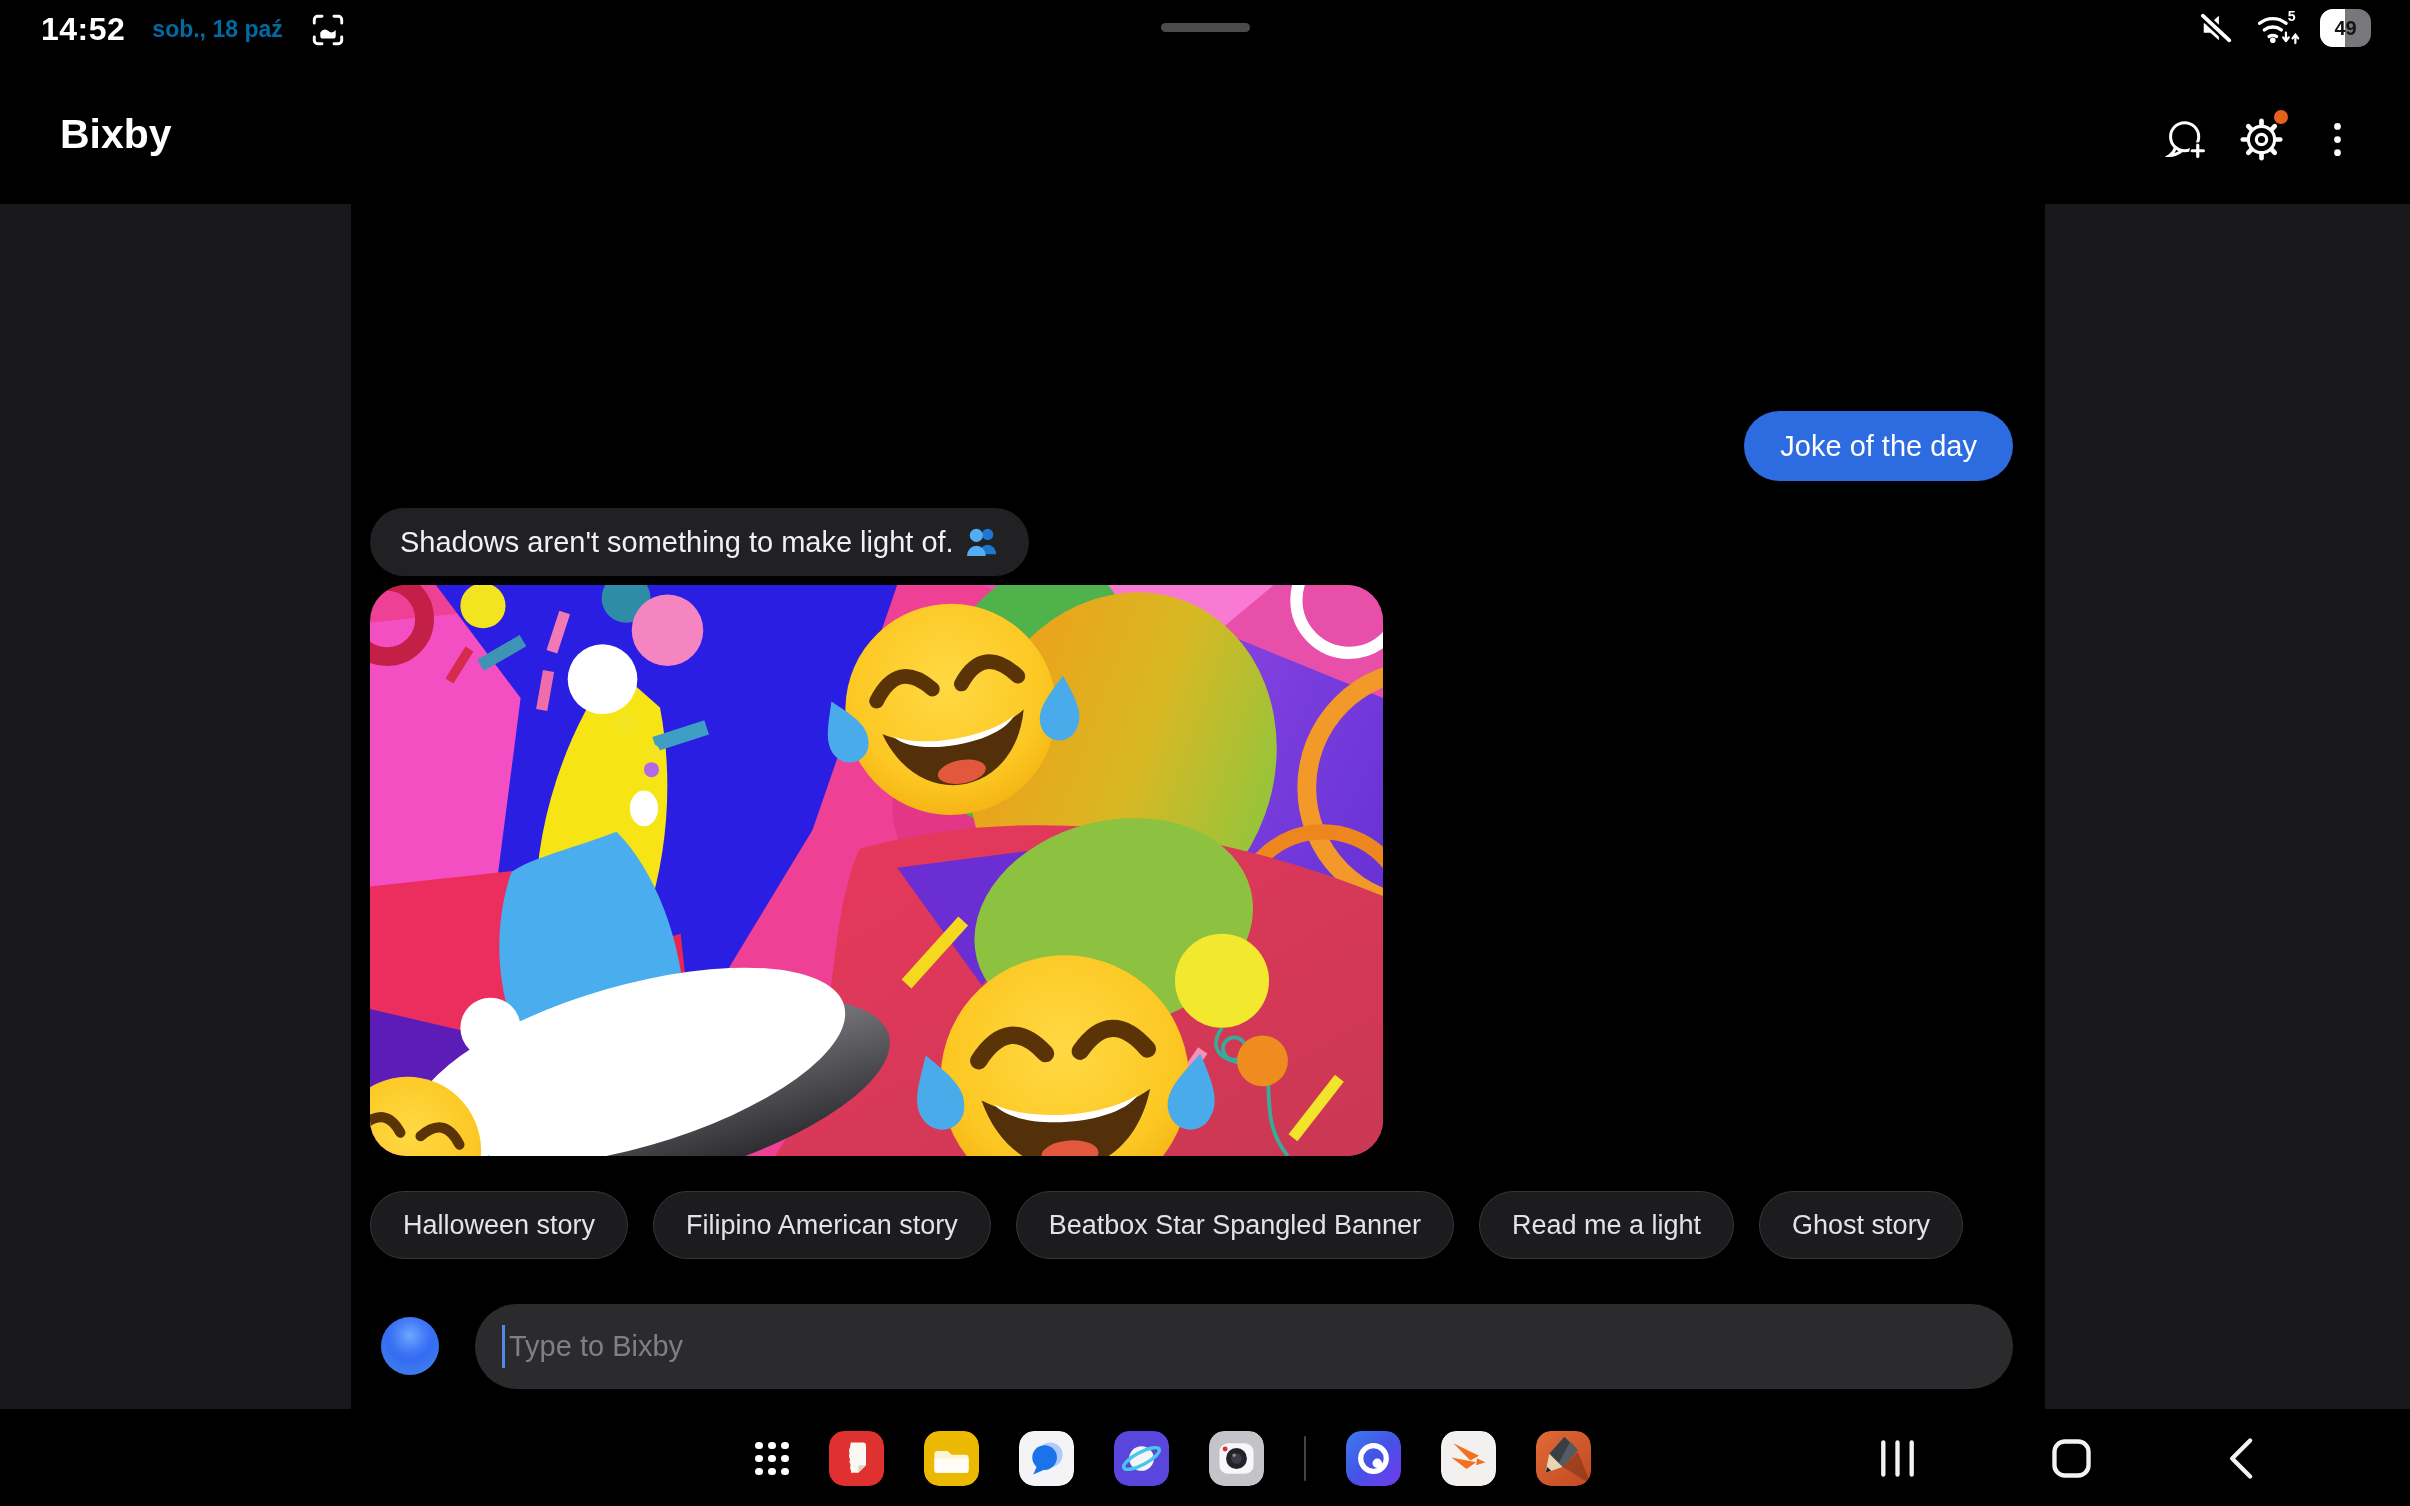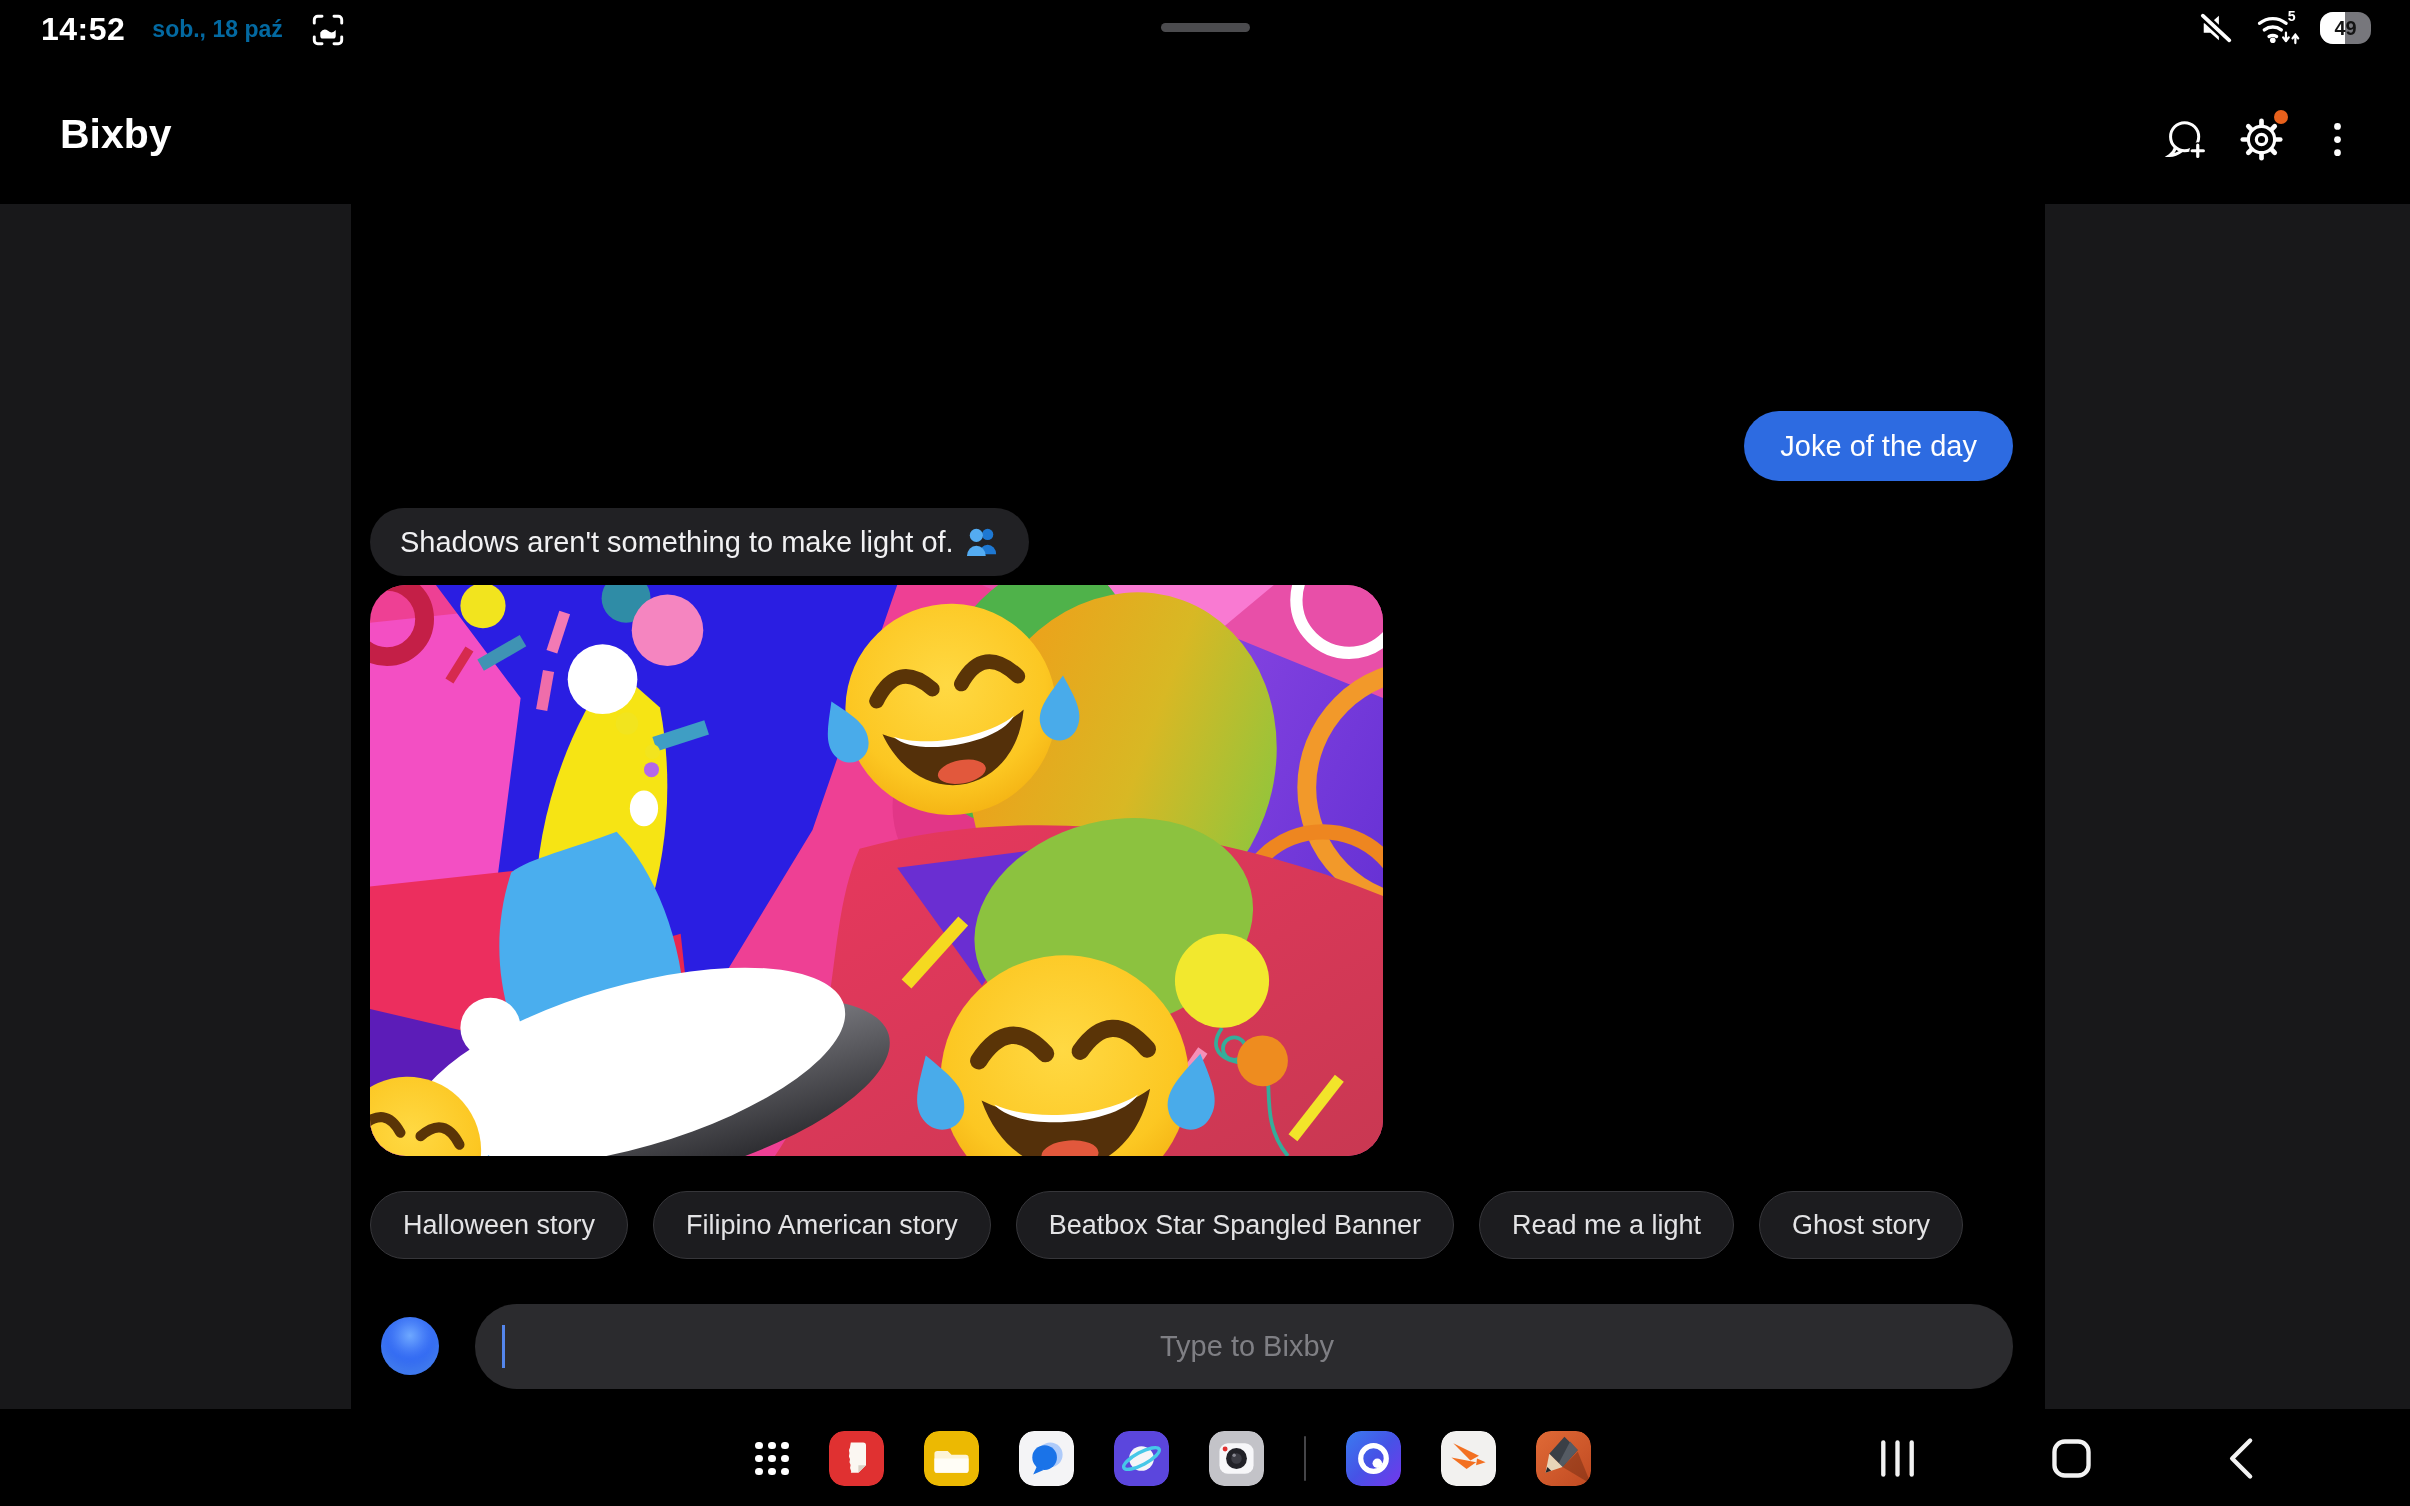--- a/index.html
+++ b/index.html
@@ -8,21 +8,21 @@
     font-family:"Liberation Sans","DejaVu Sans",sans-serif;color:#fff;
   }
   
   .status-bar{position:absolute;top:0;left:0;right:0;height:56px;}
   .sb-left{position:absolute;left:41px;top:11.3px;display:flex;align-items:center;gap:27px;justify-content:space-between;}
   .sb-time{font-size:32px;font-weight:700;letter-spacing:0.5px;}
   .sb-date{font-size:23px;font-weight:700;color:#0369a1;}
   .sb-capture{width:36px;height:36px;}
   .drag-handle{position:absolute;left:1161px;top:22.6px;width:89px;height:9.4px;border-radius:4.7px;background:#4b4b4e;}
   .sb-right{position:absolute;right:40px;top:9.4px;display:flex;align-items:center;gap:19px;height:38px;}
-  .battery{position:relative;width:51px;height:32px;border-radius:13px;background:#77777c;overflow:hidden;}
+  .battery{position:relative;width:51px;height:38px;border-radius:13px;background:#77777c;overflow:hidden;}
   .battery .fill{position:absolute;left:0;top:0;bottom:0;width:49%;background:#fff;}
   .battery .pct{position:absolute;inset:0;display:flex;align-items:center;justify-content:center;
     font-size:20px;font-weight:700;color:#141414;}
   
   .app-title{position:absolute;left:60px;top:111px;font-size:41px;font-weight:700;margin:0;}
   .hdr-btn{position:absolute;top:117px;width:45px;height:45px;background:none;border:none;padding:0;cursor:pointer;}
   .hdr-btn svg{width:45px;height:45px;display:block;}
   .btn-newchat{left:2164px;}
   .btn-settings{left:2239px;}
   .btn-more{left:2315px;}
@@ -42,21 +42,21 @@
   .chips{position:absolute;left:19px;top:987px;display:flex;gap:25px;}
   .chip{height:68px;border-radius:34px;background:#1c1c1f;border:1.9px solid #36363a;color:#e3e3e5;
     font-size:27px;font-family:inherit;padding:0 32px;display:flex;align-items:center;cursor:pointer;white-space:nowrap;}
   
   .input-row{position:absolute;left:0;top:1100px;width:1681px;height:85px;}
   .orb{position:absolute;left:30px;top:13px;width:58px;height:58px;border-radius:50%;
     background:radial-gradient(circle at 50% 32%,#6ea8ff 0%,#2e63f2 48%,#0b2fd4 100%);
     box-shadow:inset 0 -9.4px 15px rgba(120,200,255,.45);cursor:pointer;}
   .field{position:absolute;left:124px;top:0;width:1538px;height:85px;border-radius:42px;background:#2b2b2e;}
   .field input{position:absolute;inset:0;background:transparent;border:none;outline:none;
-    padding:0 28px 0 34px;font-size:29px;color:#eee;font-family:inherit;border-radius:42px;text-align:center;}
+    padding:0 28px 0 34px;font-size:29px;color:#eee;font-family:inherit;border-radius:42px;}
   .field input::placeholder{color:#7f7f84;opacity:1;}
   .caret{position:absolute;left:27px;top:21px;width:2.8px;height:43px;background:#5486ec;}
   
   .dock{position:absolute;left:0;top:1410px;width:2411px;height:97px;background:#000;}
   .dock-apps{position:absolute;left:755px;top:0;height:97px;display:flex;align-items:center;gap:40px;}
   .grid-dots{display:grid;grid-template-columns:repeat(3,7.5px);grid-template-rows:repeat(3,7.5px);gap:5.6px;cursor:pointer;}
   .grid-dots i{width:7.5px;height:7.5px;border-radius:50%;background:#fff;}
   .app{width:55px;height:55px;border-radius:15px;position:relative;overflow:hidden;cursor:pointer;flex:0 0 auto;}
   .app svg{position:absolute;inset:0;width:55px;height:55px;}
   .dock-sep{width:2.8px;height:45px;border-radius:1.9px;background:#454548;}

